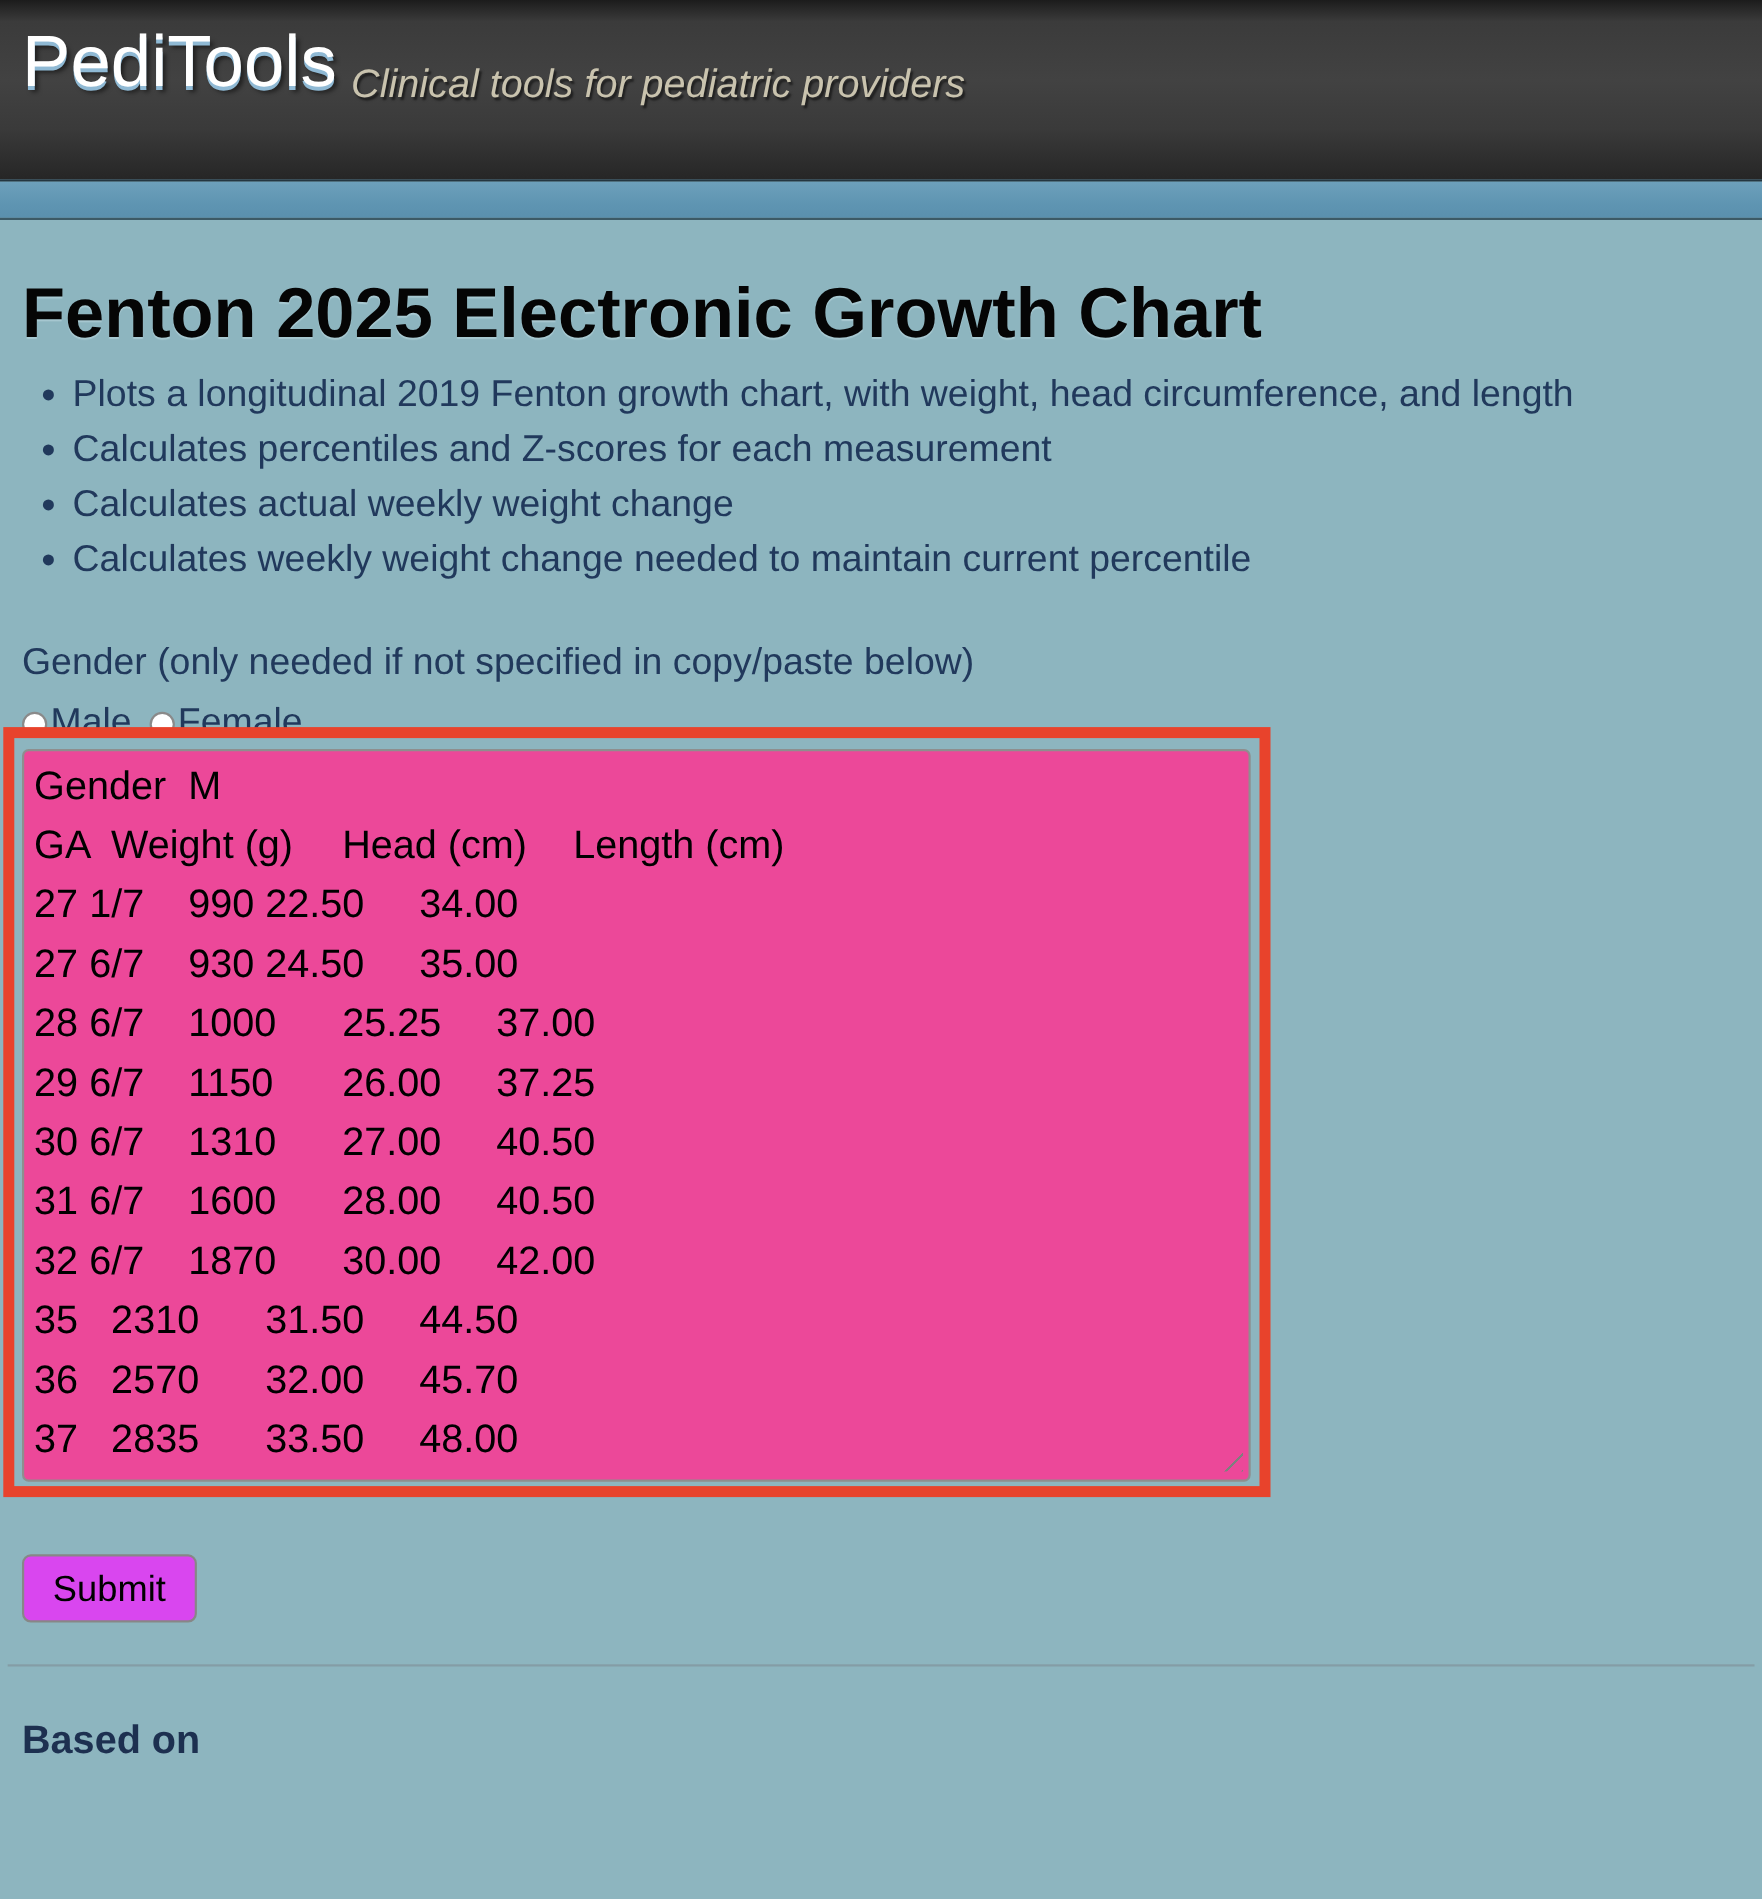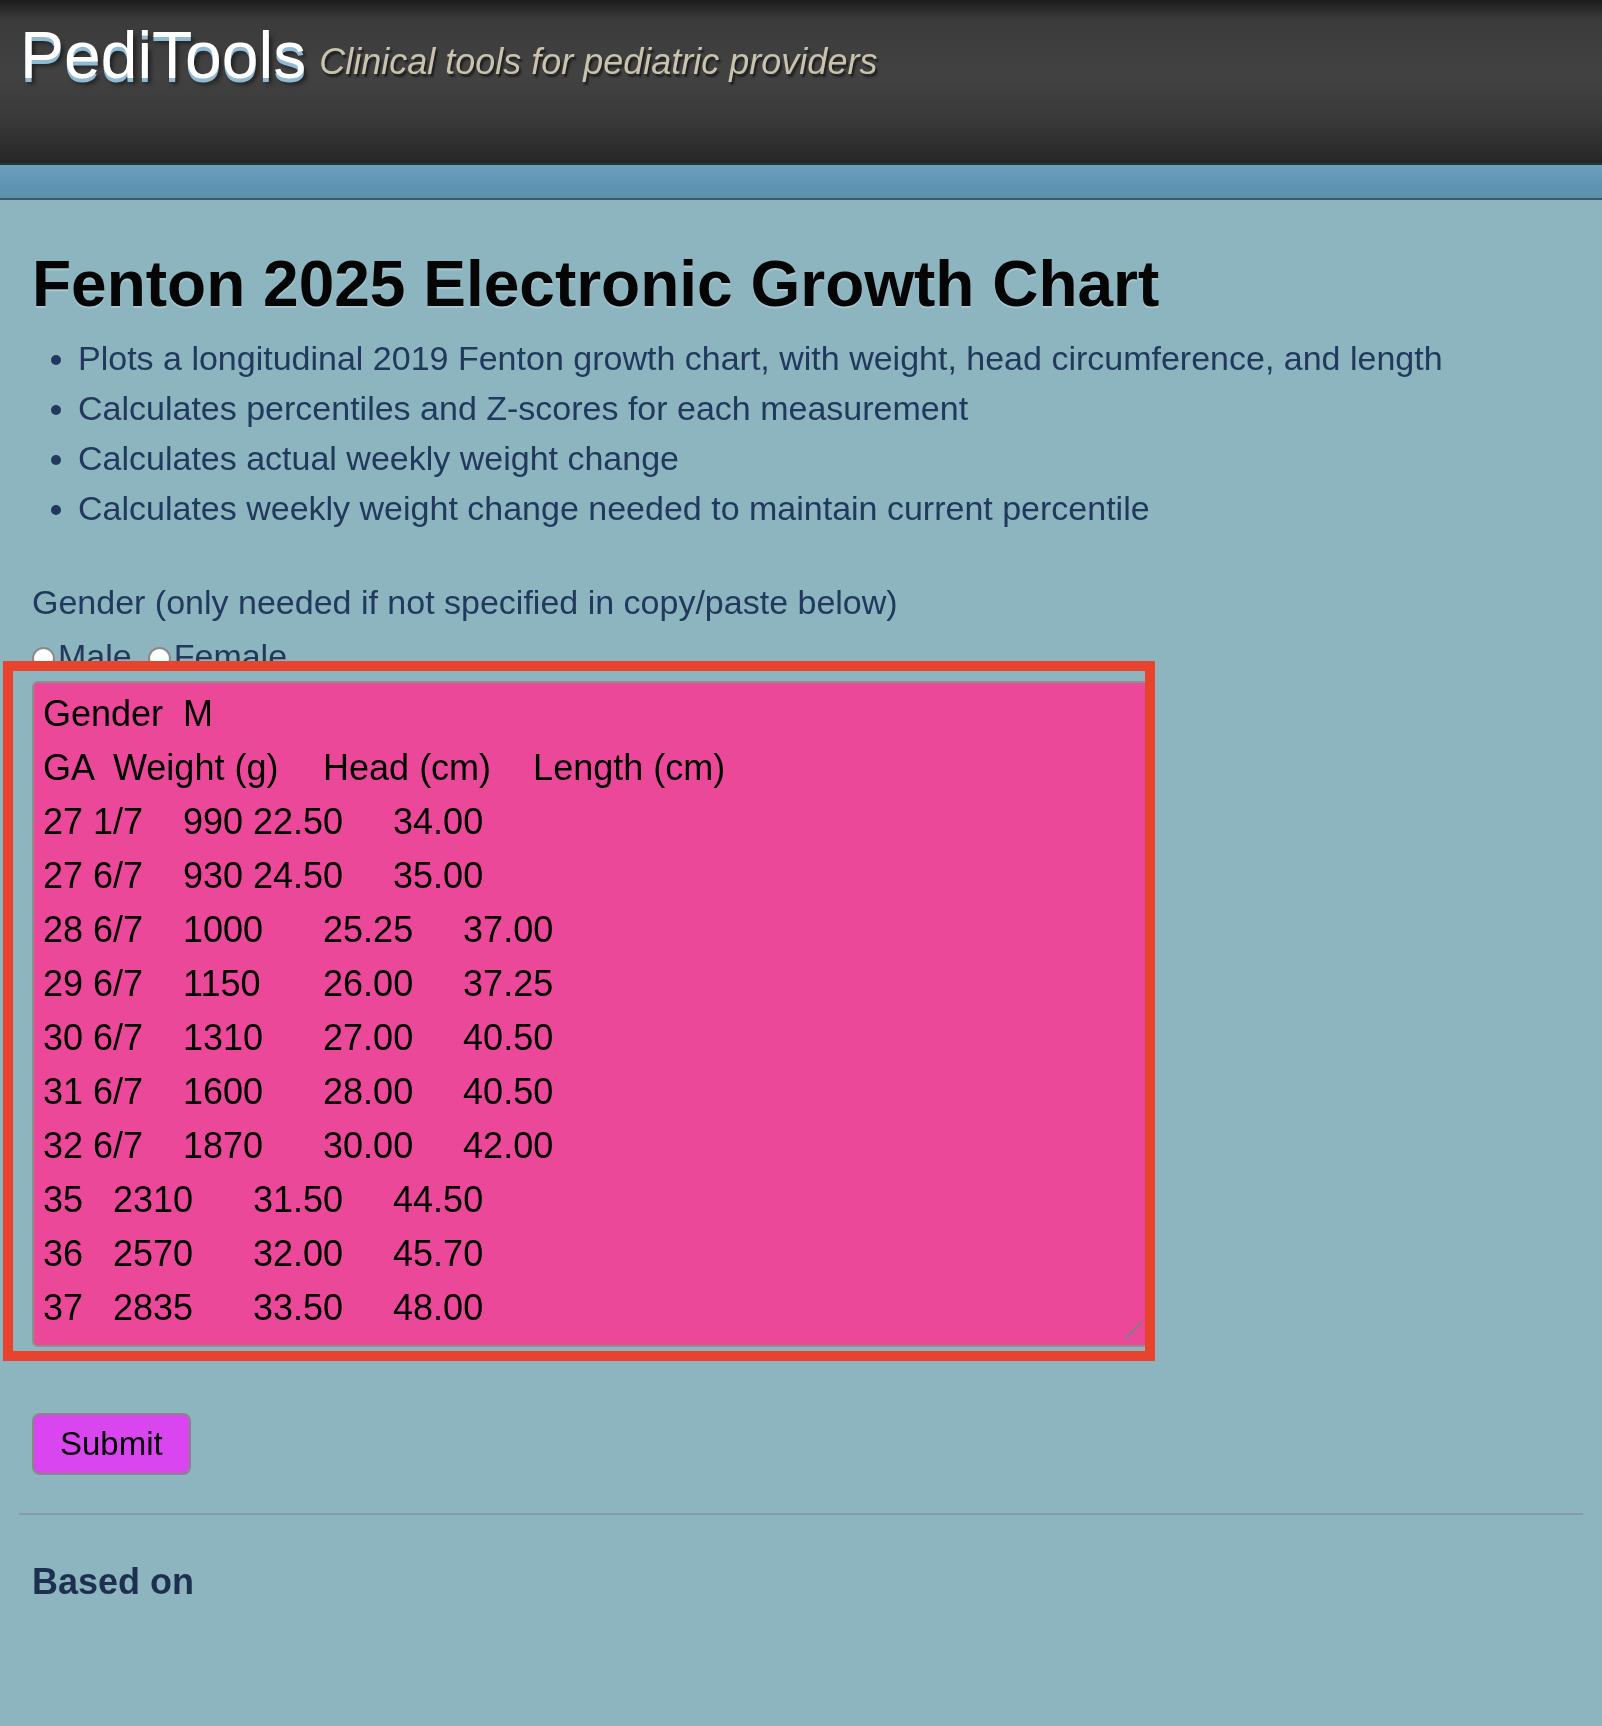--- a/index.html
+++ b/index.html
@@ -16,33 +16,33 @@
     display:flex;align-items:flex-start;
     box-sizing:border-box;
     padding:18px 0 0 20px;
   }
   .logo{
     font-size:66px;line-height:74px;color:#ffffff;letter-spacing:0;
     text-shadow:0 4px 0 #8fb9d4, 3px 6px 4px rgba(0,0,0,.5);
   }
   .tagline{
     font-size:36px;line-height:36px;font-style:italic;color:#c9c3ae;
-    margin-left:13px;margin-top:26px;
+    margin-left:13px;margin-top:40px;
     text-shadow:2px 3px 2px rgba(0,0,0,.55);
     text-align:right;
   }
   
   .nav-band{
     height:33px;
     background:linear-gradient(180deg,#6da0bb 0%,#5f95b2 60%,#5a90ae 100%);
     border-top:2px solid #243640;
     border-bottom:2px solid #3c5a66;
   }
   
-  main{padding:0 32px;}
+  main{padding:0 20px;}
   h1.page-title{
     margin:48px 0 0 0;
     font-size:64px;line-height:72px;font-weight:bold;color:#050505;
     text-shadow:0 2px 1px rgba(220,240,245,.35);
   }
   ul.features{
     margin:20px 0 0 0;padding:0 0 0 46px;
     color:#21395c;
   }
   ul.features li{

